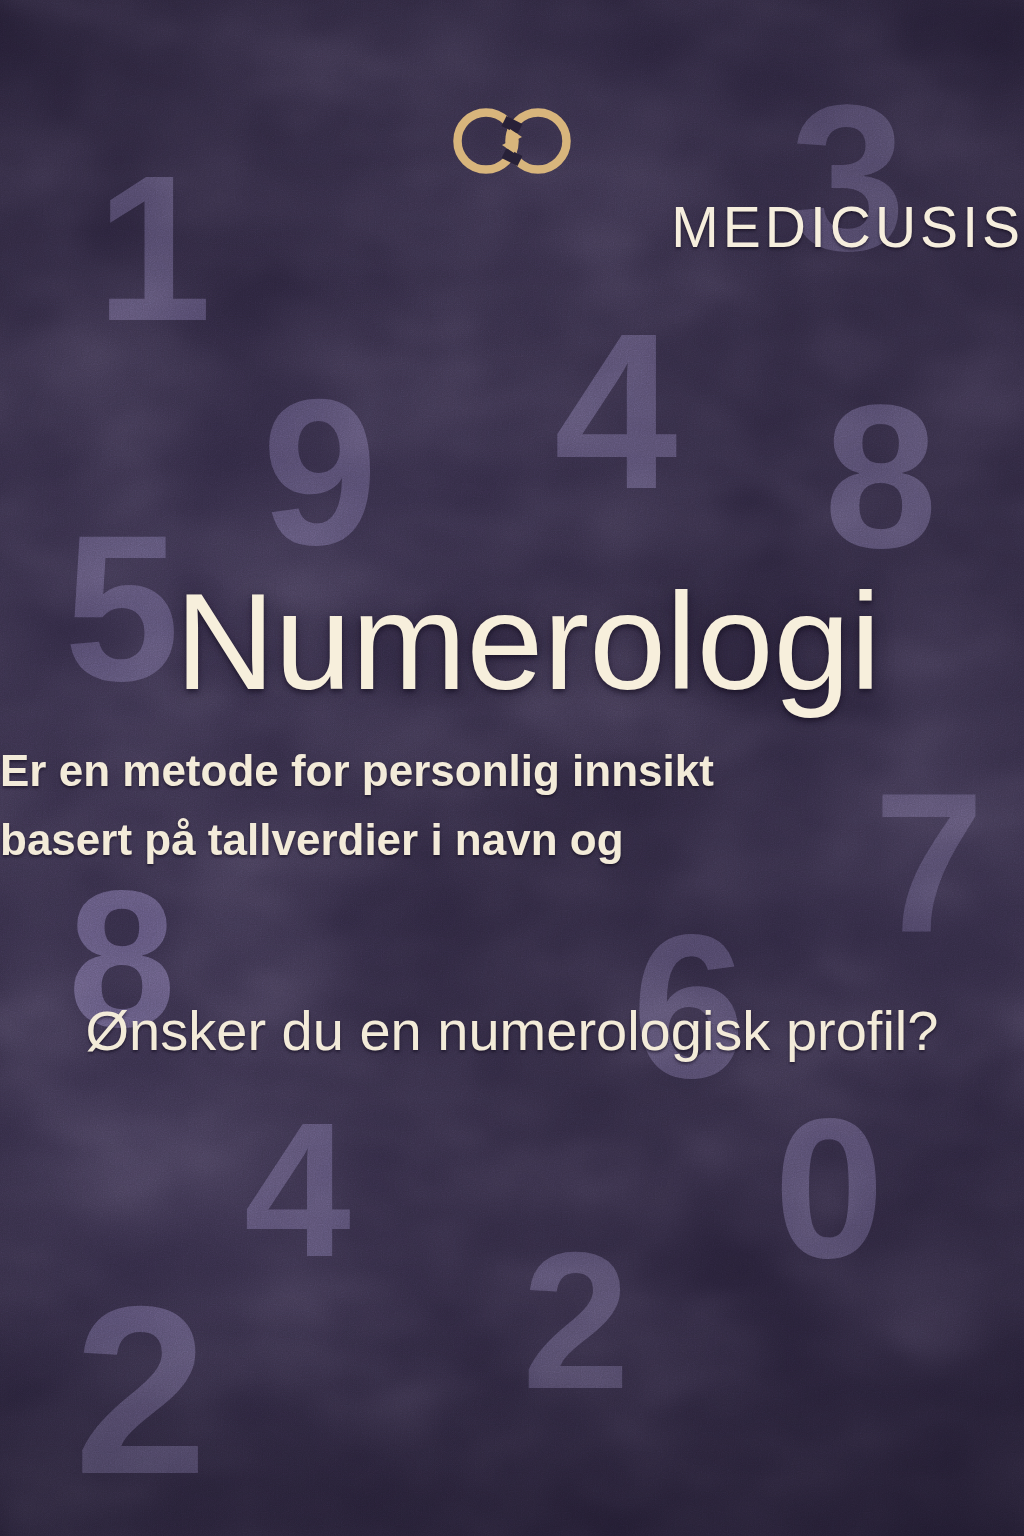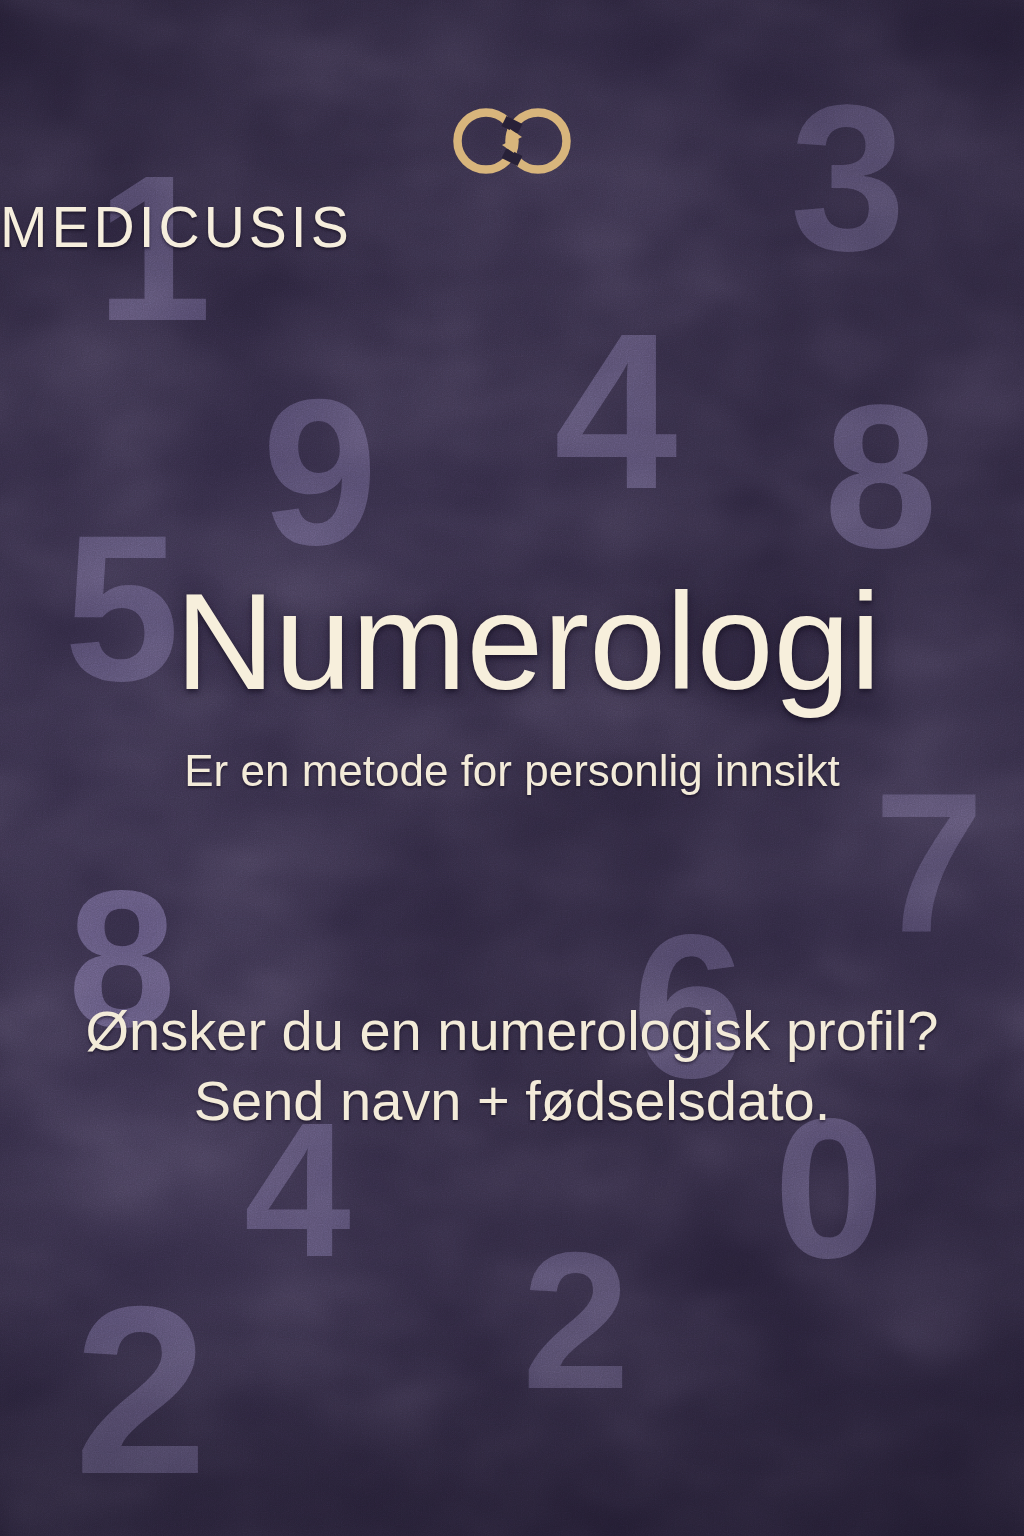--- a/index.html
+++ b/index.html
@@ -60,21 +60,21 @@
     position: absolute;
     top: 103px;
     left: 50%;
     transform: translateX(-50%);
   }
   .brand {
     position: absolute;
     top: 199px;
     left: 0;
     width: 100%;
-    text-align: left;
+    text-align: right;
     font-size: 57px;
     font-weight: 400;
     letter-spacing: 4px;
     line-height: 1;
     color: #f6eedd;
     text-shadow: 0 2px 3px rgba(12,8,24,0.55);
   }
   .title {
     position: absolute;
     top: 572px;
@@ -85,23 +85,23 @@
     font-weight: 400;
     line-height: 1;
     color: #f7efdc;
     text-shadow: 0 3px 5px rgba(12,8,24,0.55), 0 0 22px rgba(12,8,24,0.3);
   }
   .intro {
     position: absolute;
     top: 736px;
     left: 0;
     width: 100%;
-    text-align: center;
+    text-align: left;
     font-size: 44px;
-    font-weight: 400;
+    font-weight: 700;
     line-height: 69px;
     color: #f3ebd9;
     text-shadow: 0 2px 3px rgba(12,8,24,0.55);
   }
   .cta {
     position: absolute;
     top: 996px;
     left: 0;
     width: 100%;
     text-align: center;
@@ -164,21 +164,21 @@
       <polygon points="50,42 66,34 62,50" fill="#d8b57c"></polygon>
       <polygon points="70,34 54,42 58,26" fill="#d8b57c"></polygon>
     </svg>
 
     <div class="brand">MEDICUSIS</div>
 
     <h1 class="title" style="margin:0; position:absolute;">Numerologi</h1>
 
     <div class="intro">
       <div>Er en metode for personlig innsikt</div>
+      <div>basert på tallverdier i navn og</div>
     </div>
 
     <div class="cta">
       <div>Ønsker du en numerologisk profil?</div>
-      <div>Send navn + fødselsdato.</div>
     </div>
   </div>
 
 </div>
 
 </body></html>

